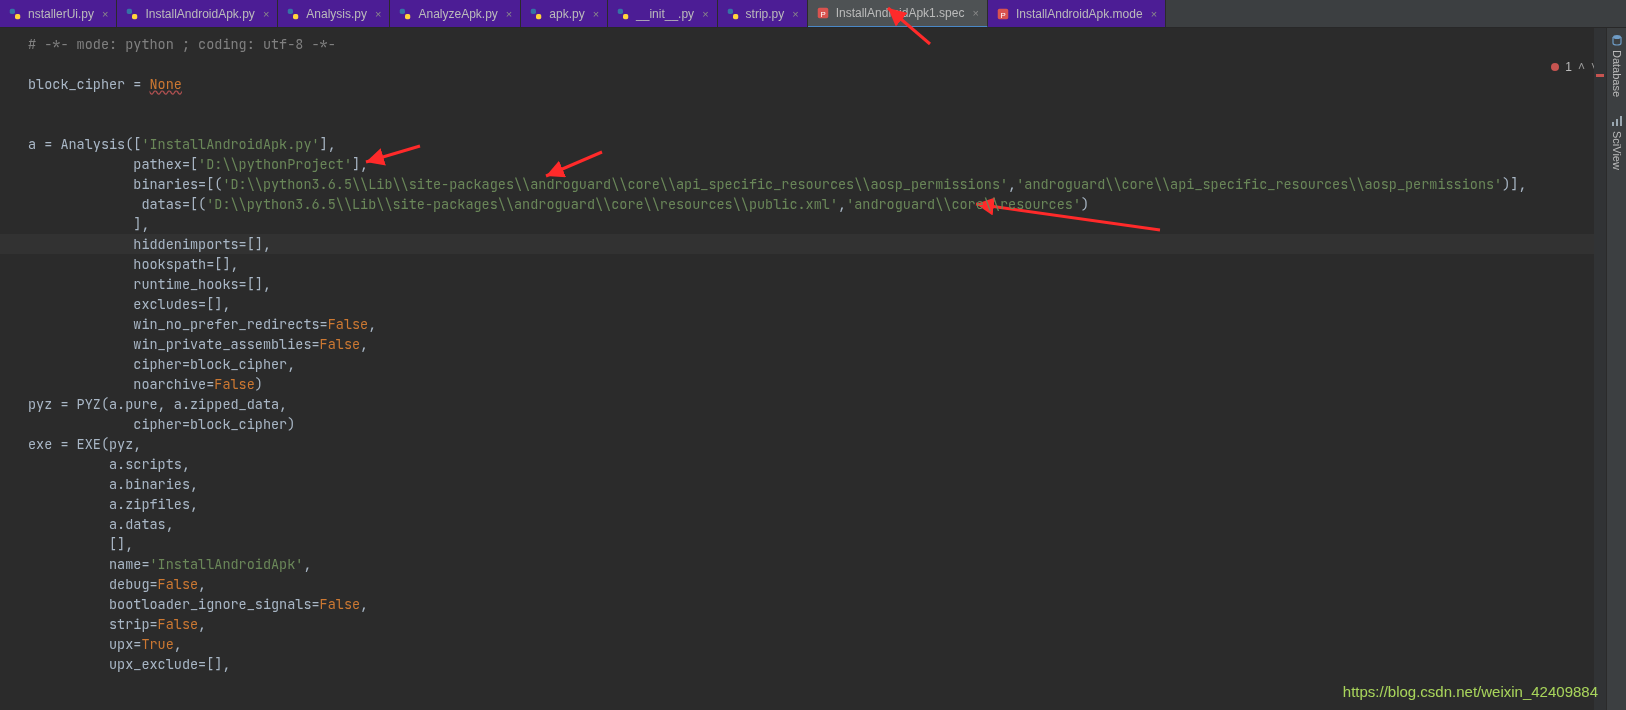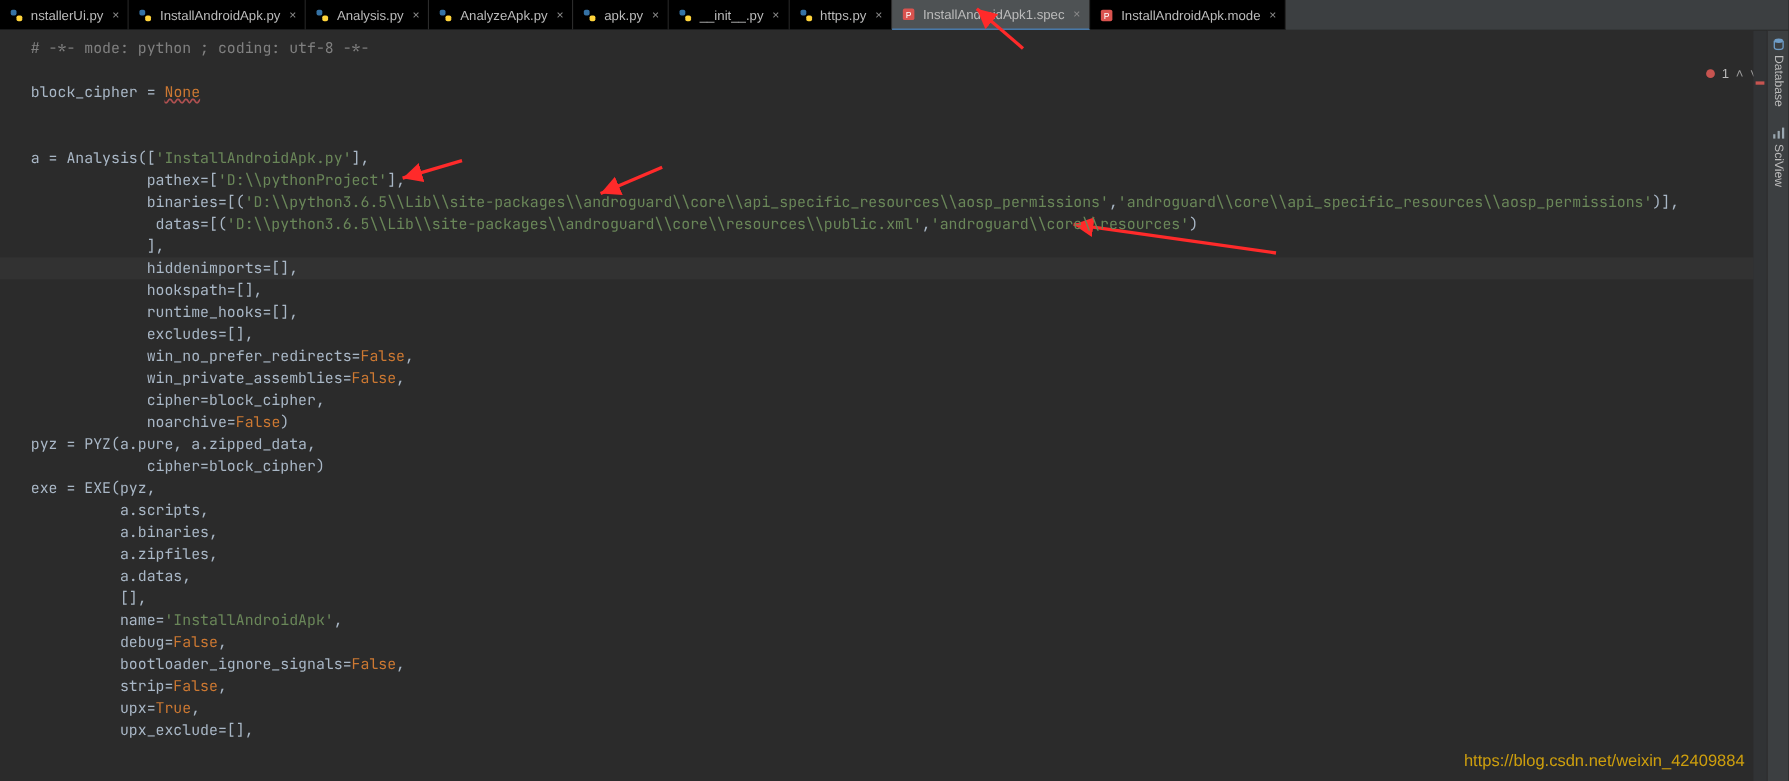--- a/index.html
+++ b/index.html
@@ -24,21 +24,21 @@
   }
   .tab {
     display: flex;
     align-items: center;
     gap: 6px;
     padding: 0 8px;
     color: #bbbbbb;
     font-family: "Segoe UI", Arial, sans-serif;
     font-size: 12px;
     border-right: 1px solid #2b2b2b;
-    background: #000000;
+    background: #4c1d95;
     cursor: pointer;
     white-space: nowrap;
   }
   .tab.active {
     background: #4e5254;
     border-bottom: 2px solid #4a88c7;
     margin-bottom: -1px;
   }
   .tab .close {
     color: #8a8a8a;
@@ -131,23 +131,23 @@
     position:absolute; left:2px; width:8px; height:3px; background:#c75450;
   }
   
   .arrow {
     position: absolute;
     pointer-events: none;
   }
   .arrow svg { overflow: visible; }
   .watermark {
     position: absolute;
-    right: 40px;
+    right: 28px;
     bottom: 10px;
-    color: #eab308;
+    color: #bef264;
     font-family: "Segoe UI", Arial, sans-serif;
     font-size: 15px;
     opacity: 0.85;
   }
 </style>
 </head>
 <body>
 
 <div class="tabbar">
 
@@ -211,21 +211,21 @@
     <span>__init__.py</span>
     <span class="close">×</span>
   </div>
   <div class="tab">
     <span class="ico">
         <svg viewBox="0 0 16 16">
           <rect x="2" y="2" width="6" height="6" rx="2" fill="#3572A5"></rect>
           <rect x="8" y="8" width="6" height="6" rx="2" fill="#FFD43B"></rect>
         </svg>
       </span>
-    <span>https.py</span>
+    <span>strip.py</span>
     <span class="close">×</span>
   </div>
   <div class="tab active">
     <span class="ico">
         <svg viewBox="0 0 16 16">
           <rect x="2" y="2" width="12" height="12" rx="2" fill="#d9534f"></rect>
           <text x="8" y="12" font-size="9" text-anchor="middle" fill="#fff" font-family="Arial">P</text>
         </svg>
       </span>
     <span>InstallAndroidApk1.spec</span>

